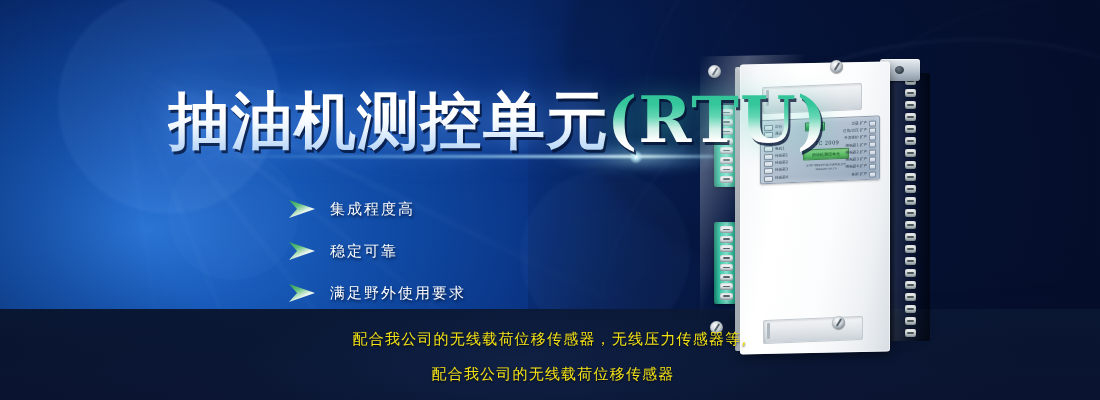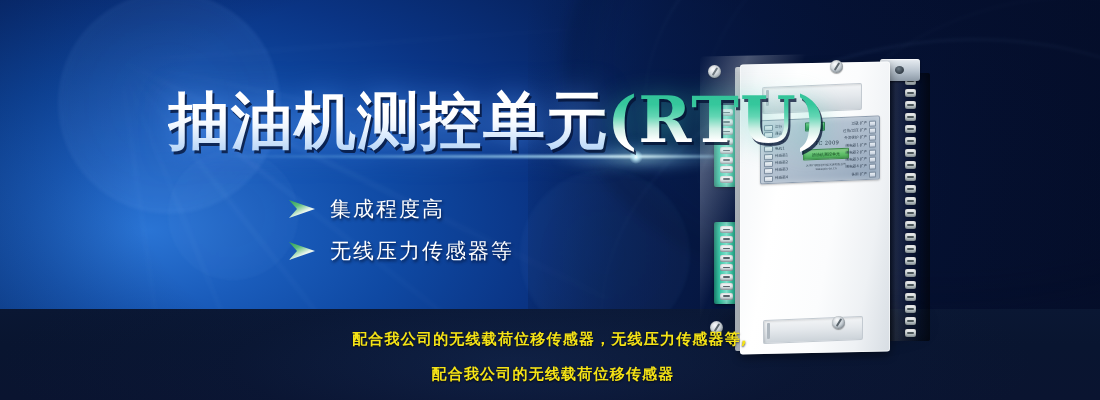--- a/index.html
+++ b/index.html
@@ -220,39 +220,39 @@
     margin-bottom: 4px;
   }
   .arrow-bullet {
     width: 28px; height: 20px;
     margin-right: 14px;
     flex: none;
     display: block;
   }
   .feature-text {
     font-family: "DejaVu Sans", "Liberation Sans", sans-serif;
-    font-size: 21px;
+    font-size: 15px;
     font-weight: 500;
     color: #ffffff;
     letter-spacing: 2px;
     text-shadow: 1px 2px 3px rgba(3,14,44,0.8);
     white-space: nowrap;
   }
 
   
   .caption {
     position: absolute;
     left: 0; right: 0; top: 332px;
     text-align: center;
     z-index: 9;
   }
   .caption-line {
     font-family: "DejaVu Sans", "Liberation Sans", sans-serif;
     font-size: 15px;
-    font-weight: 700;
+    font-weight: 400;
     color: #f5e316;
     letter-spacing: 1.2px;
     line-height: 1;
     margin-bottom: 20px;
     text-shadow: 0 1px 2px rgba(0,0,0,0.75);
     white-space: nowrap;
   }
   .caption-line.l2 { padding-left: 6px; }
 
   
@@ -754,21 +754,27 @@
           </linearGradient>
         </defs>
         <path d="M1 1 L27 10 L1 19 L9 10 Z" fill="url(#ag1)"></path>
       </svg>
       <span class="feature-text">集成程度高</span>
     </div>
     <div class="feature">
       <svg class="arrow-bullet" viewBox="0 0 28 20">
         <path d="M1 1 L27 10 L1 19 L9 10 Z" fill="url(#ag1)"></path>
       </svg>
-      <span class="feature-text">无线压力传感器等</span>
+      <span class="feature-text">稳定可靠</span>
+    </div>
+    <div class="feature">
+      <svg class="arrow-bullet" viewBox="0 0 28 20">
+        <path d="M1 1 L27 10 L1 19 L9 10 Z" fill="url(#ag1)"></path>
+      </svg>
+      <span class="feature-text">满足野外使用要求</span>
     </div>
   </div>
 
   <div class="caption">
     <div class="caption-line l1">配合我公司的无线载荷位移传感器，无线压力传感器等,</div>
     <div class="caption-line l2">配合我公司的无线载荷位移传感器</div>
   </div>
 
 </div>
 

